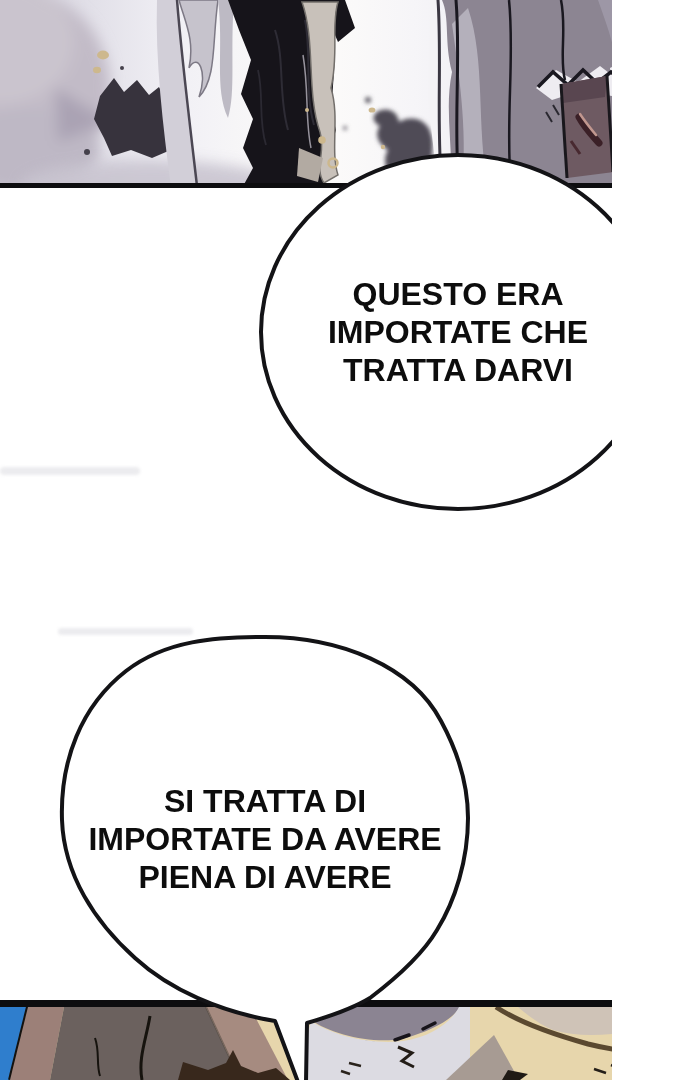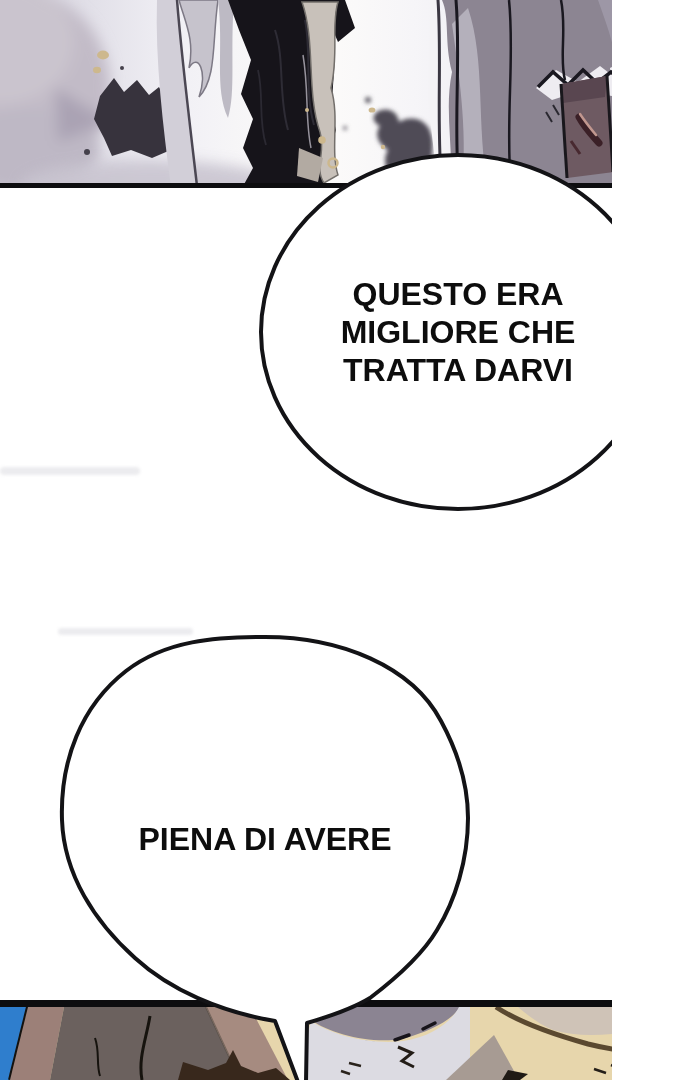--- a/index.html
+++ b/index.html
@@ -155,21 +155,23 @@
 
   <svg id="bubble-layer" width="690" height="1080" viewBox="0 0 690 1080">
     <ellipse cx="458" cy="332" rx="197" ry="177" fill="#ffffff" stroke="#131316" stroke-width="4"></ellipse>
     <path d="M265,637 C340,637 412,666 441,721 C460,756 468,786 468,818 C468,860 455,901 437,930
              C424,952 399,976 370,998 C352,1009 331,1016 307,1023 L306,1082 L298,1082 L275,1021
              C221,1012 170,990 135,958 C95,922 64,875 62,820 C60,761 81,706 126,671 C166,640 216,637 265,637 Z" fill="#ffffff" stroke="#131316" stroke-width="4" stroke-linejoin="round"></path>
   </svg>
 
   <div id="b1text" class="bubble-text">
     <span>QUESTO ERA</span>
-    <span>MIGLIORE CHE</span>
+    <span>IMPORTATE CHE</span>
     <span>TRATTA DARVI</span>
   </div>
 
   <div id="b2text" class="bubble-text">
+    <span>SI TRATTA DI</span>
+    <span>IMPORTATE DA AVERE</span>
     <span>PIENA DI AVERE</span>
   </div>
 
 </div>
 
 </body></html>

